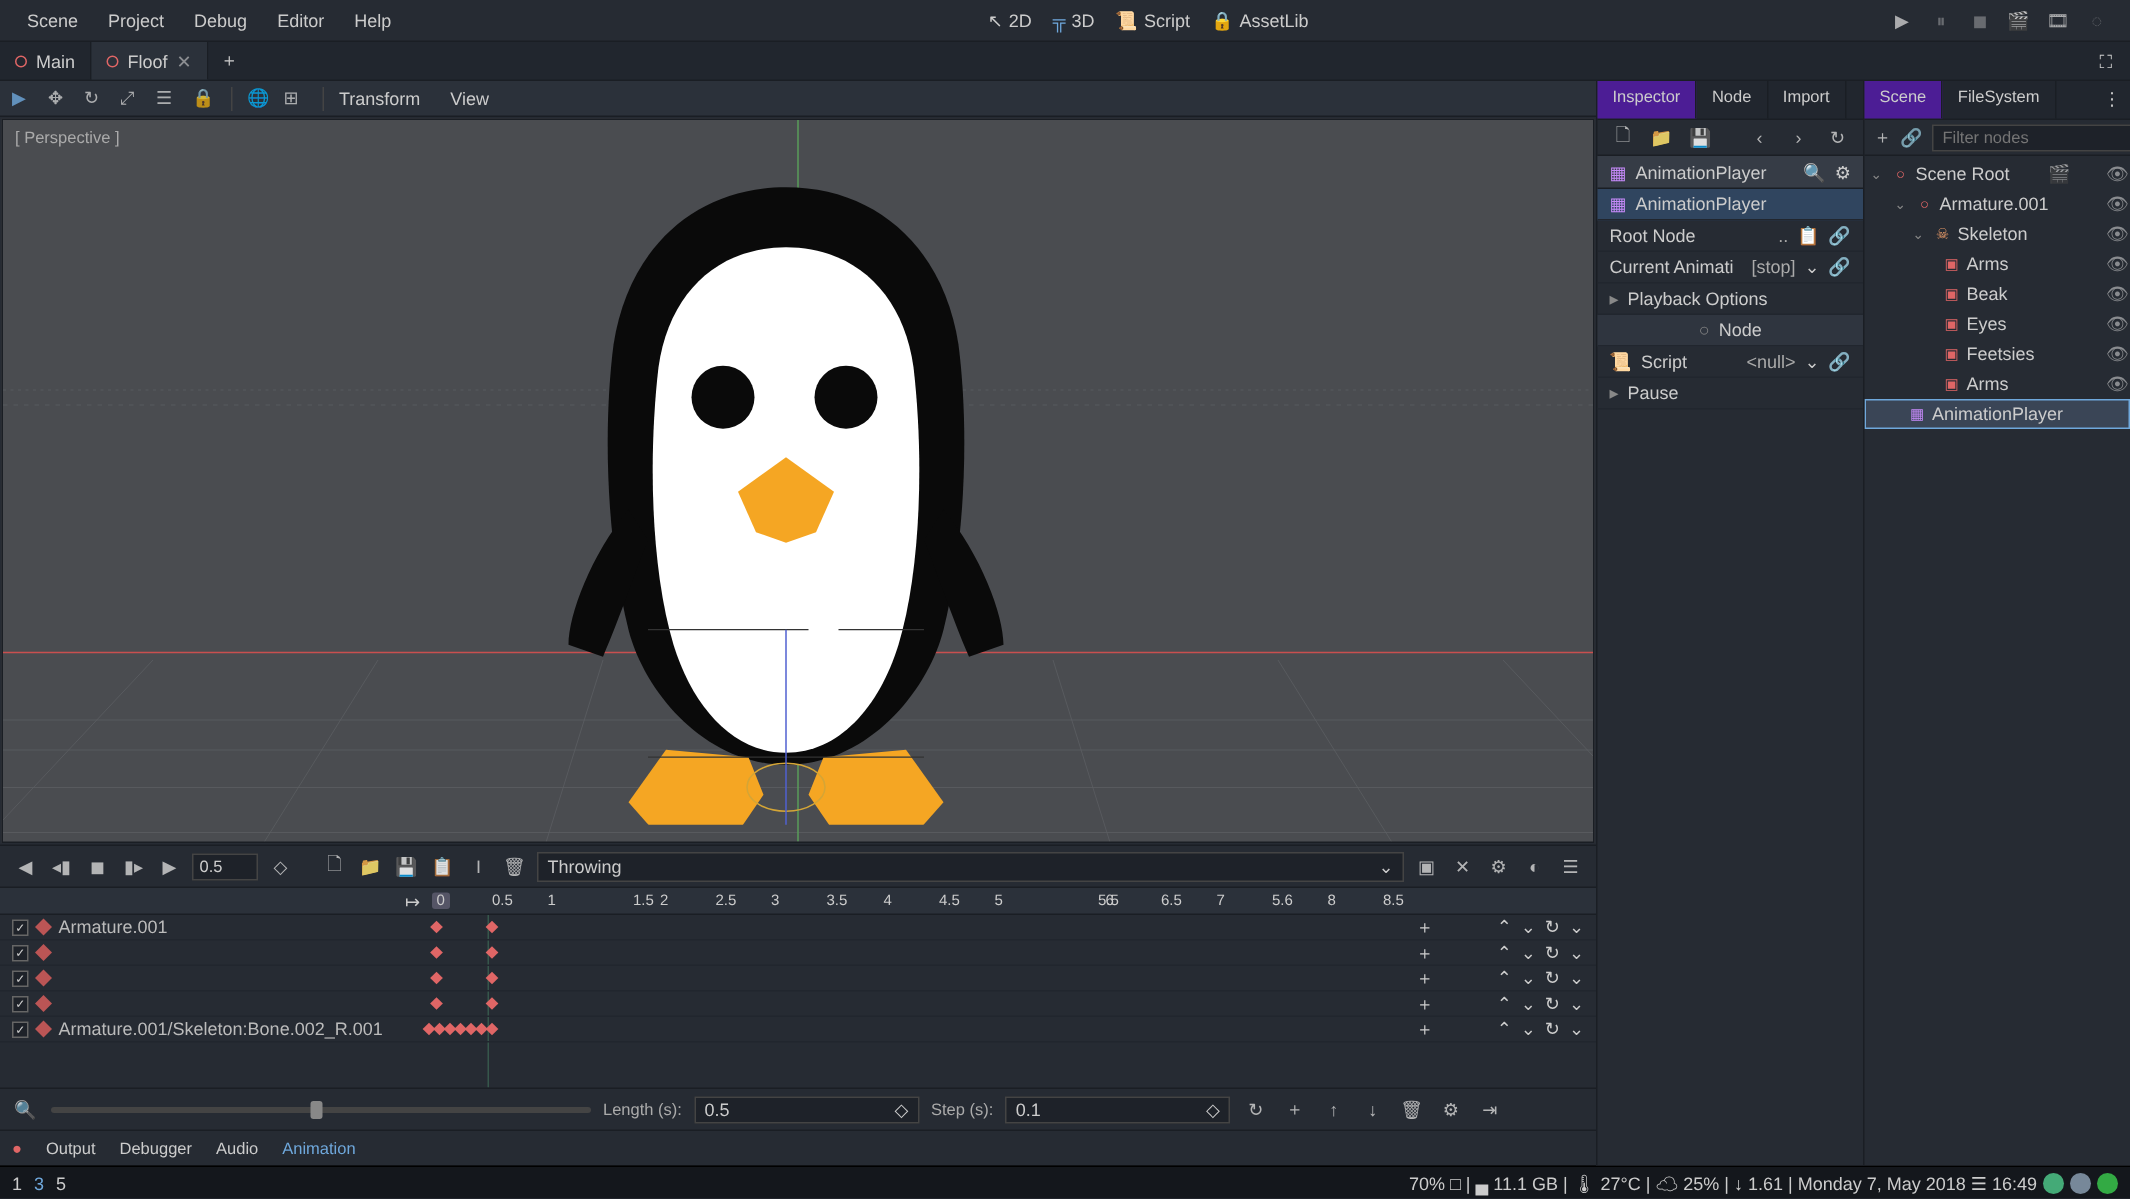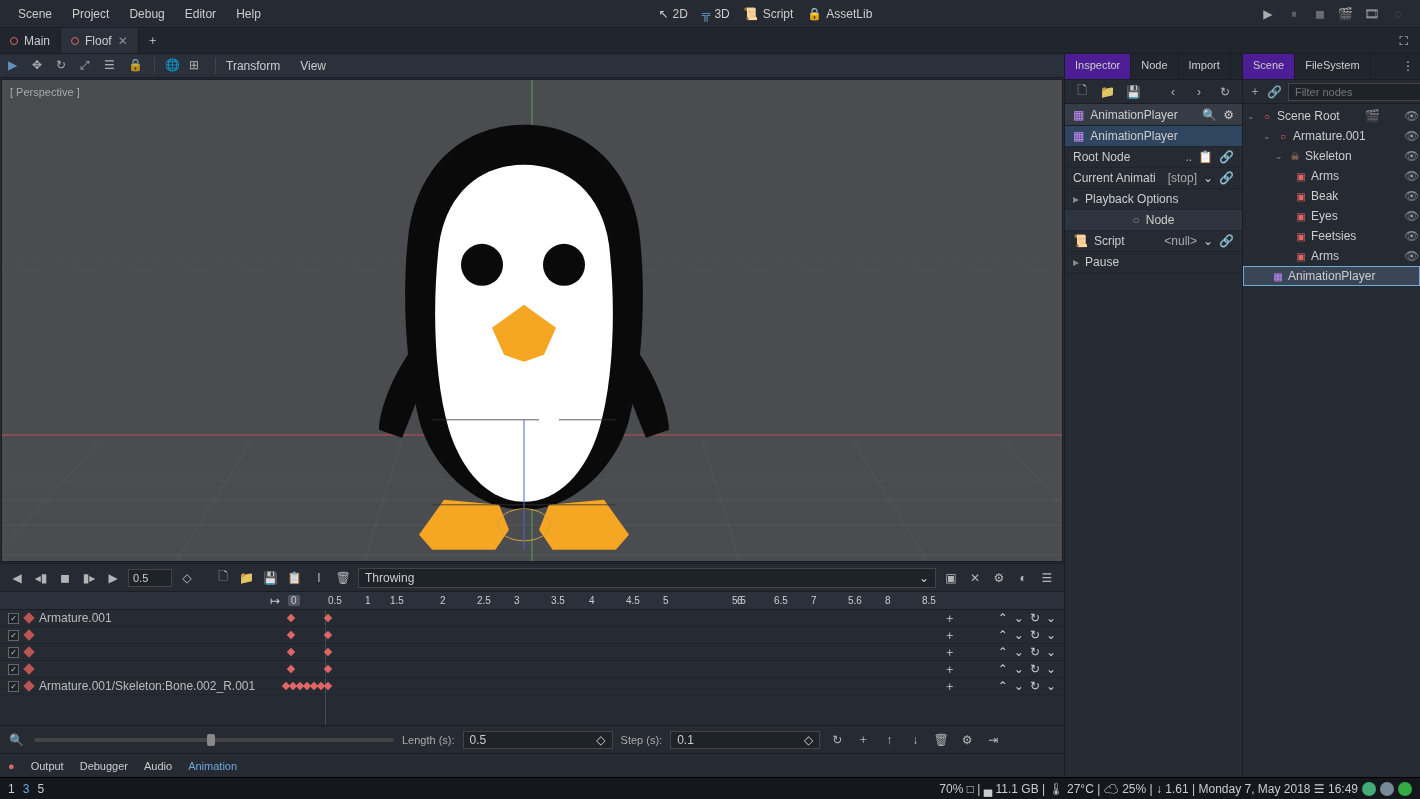--- a/index.html
+++ b/index.html
@@ -203,21 +203,21 @@
         <span class="anim-btn">✕</span>
         <span class="anim-btn">⚙</span>
         <span class="anim-btn">◐</span>
         <span class="anim-btn">☰</span>
       </div>
       <div class="timeline-ruler">
         <span style="position:absolute;left:270px">↦</span>
         <span class="tick" style="left:288px;background:#556;padding:0 3px;border-radius:2px">0</span>
         <span class="tick" style="left:328px">0.5</span>
         <span class="tick" style="left:365px">1</span>
-        <span class="tick" style="left:390px">1.5</span>
+        <span class="tick" style="left:422px">1.5</span>
         <span class="tick" style="left:440px">2</span>
         <span class="tick" style="left:477px">2.5</span>
         <span class="tick" style="left:514px">3</span>
         <span class="tick" style="left:551px">3.5</span>
         <span class="tick" style="left:589px">4</span>
         <span class="tick" style="left:626px">4.5</span>
         <span class="tick" style="left:663px">5</span>
         <span class="tick" style="left:732px">5.5</span>
         <span class="tick" style="left:737px">6</span>
         <span class="tick" style="left:774px">6.5</span>

